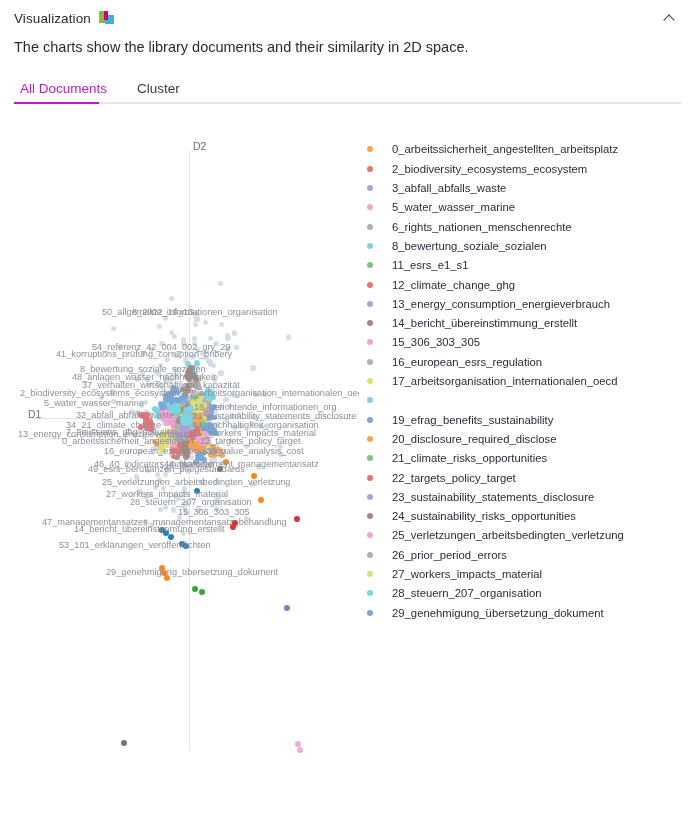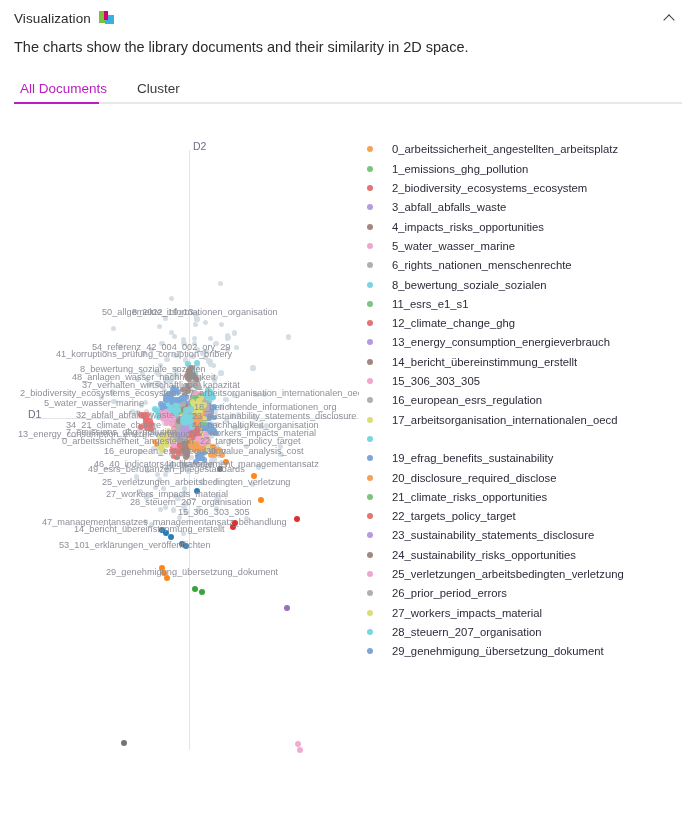--- a/index.html
+++ b/index.html
@@ -1353,36 +1353,28 @@
         <div class="plabel" style="left: 45px; top: 400px;">53_101_erklärungen_veröffentlichten</div>
         <div class="plabel" style="left: 92px; top: 427px;">29_genehmigung_übersetzung_dokument</div>
       </div>
 
     <div class="legend" id="legend">
         <div class="legend-item">
           <span class="legend-swatch" style="background: rgb(244, 162, 89);"></span>
           <span class="legend-label">0_arbeitssicherheit_angestellten_arbeitsplatz</span>
         </div>
         <div class="legend-item">
-          <span class="legend-swatch" style="background: rgb(124, 196, 127);"></span>
-          <span class="legend-label">1_emissions_ghg_pollution</span>
-        </div>
-        <div class="legend-item">
           <span class="legend-swatch" style="background: rgb(229, 115, 115);"></span>
           <span class="legend-label">2_biodiversity_ecosystems_ecosystem</span>
         </div>
         <div class="legend-item">
           <span class="legend-swatch" style="background: rgb(179, 157, 219);"></span>
           <span class="legend-label">3_abfall_abfalls_waste</span>
         </div>
         <div class="legend-item">
-          <span class="legend-swatch" style="background: rgb(161, 136, 127);"></span>
-          <span class="legend-label">4_impacts_risks_opportunities</span>
-        </div>
-        <div class="legend-item">
           <span class="legend-swatch" style="background: rgb(240, 166, 208);"></span>
           <span class="legend-label">5_water_wasser_marine</span>
         </div>
         <div class="legend-item">
           <span class="legend-swatch" style="background: rgb(176, 176, 176);"></span>
           <span class="legend-label">6_rights_nationen_menschenrechte</span>
         </div>
         <div class="legend-item">
           <span class="legend-swatch" style="background: rgb(122, 213, 224);"></span>
           <span class="legend-label">8_bewertung_soziale_sozialen</span>

